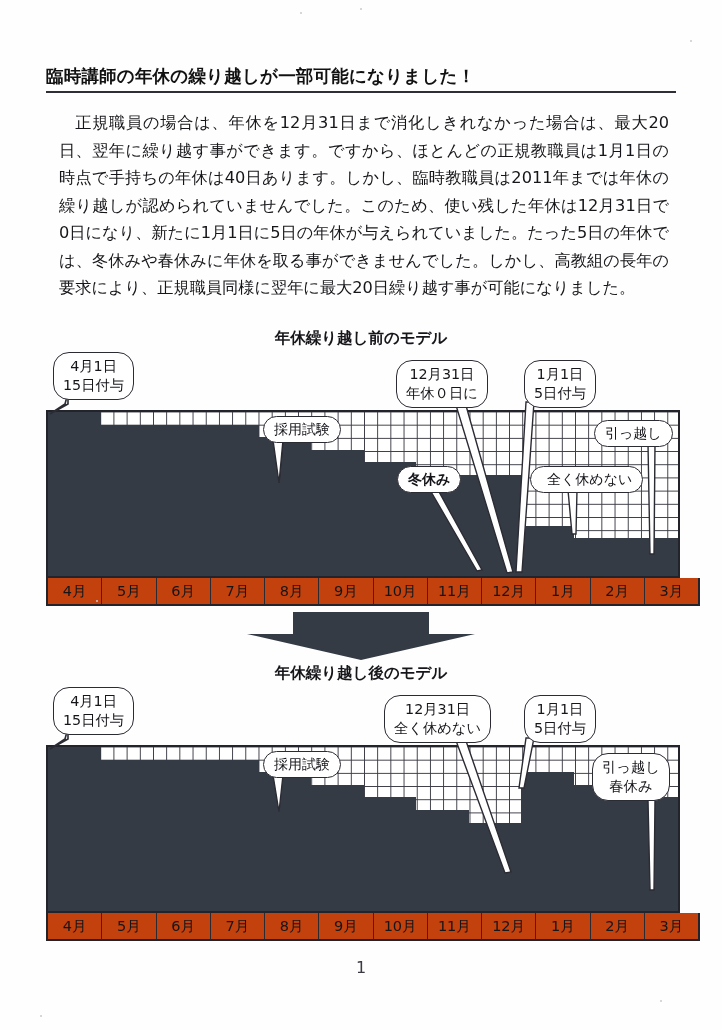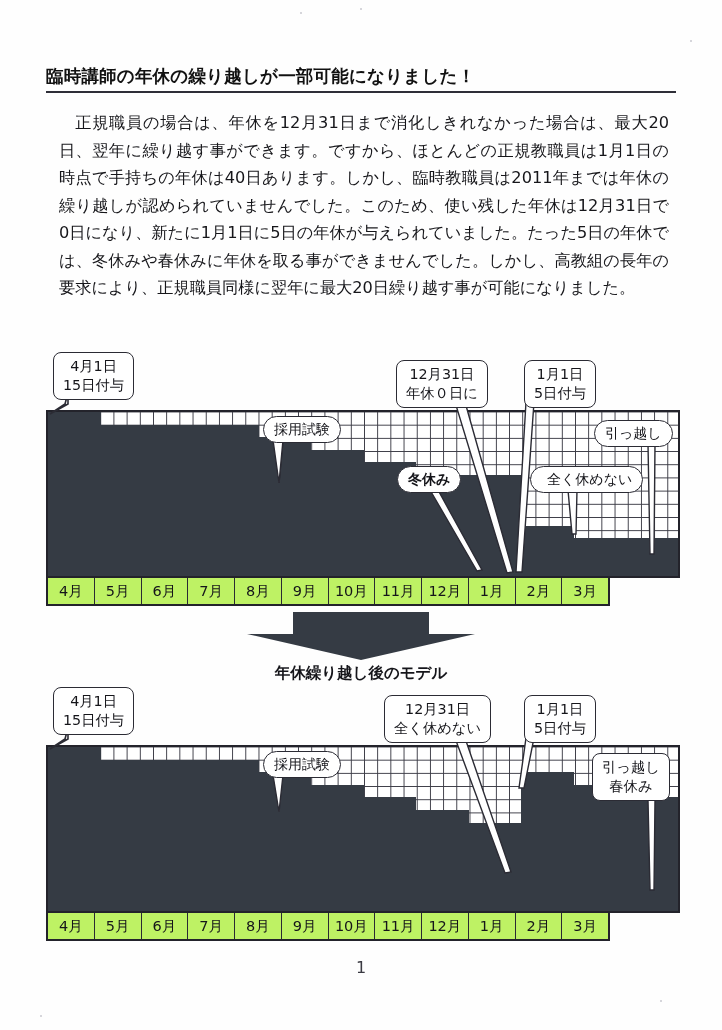--- a/index.html
+++ b/index.html
@@ -96,44 +96,44 @@
   
   .fill-col {
     position: absolute;
     bottom: 0;
     background: #353b44;
   }
 
   
   .months {
     display: flex;
-    width: 564px;
+    width: 654px;
     border: 2px solid #23232b;
     border-top: none;
     box-sizing: border-box;
-    background: #bef264;
+    background: #c2410c;
   }
   .month-cell {
     flex: 1 1 0;
     text-align: center;
     font-size: 14.5px;
     line-height: 26px;
     height: 26px;
     border-right: 1.5px solid #2a2a33;
     color: #15151a;
     box-sizing: border-box;
   }
   .month-cell:last-child { border-right: none; }
 
   
   .callout {
     position: absolute;
     background: #fff;
     border: 1.7px solid #2b2b34;
-    border-radius: 8px;
+    border-radius: 16px;
     font-size: 14.3px;
     line-height: 19px;
     text-align: center;
     padding: 4px 9px;
     color: #15151a;
     white-space: nowrap;
     z-index: 6;
   }
   .callout.small { font-size: 14px; padding: 3px 10px; border-radius: 14px; }
 
@@ -179,20 +179,21 @@
 <body>
 
 <div class="page">
 
   <div class="doc-heading">臨時講師の年休の繰り越しが一部可能になりました！</div>
 
   <div class="body-text">
     <p>正規職員の場合は、年休を12月31日まで消化しきれなかった場合は、最大20日、翌年に繰り越す事ができます。ですから、ほとんどの正規教職員は1月1日の時点で手持ちの年休は40日あります。しかし、臨時教職員は2011年までは年休の繰り越しが認められていませんでした。このため、使い残した年休は12月31日で0日になり、新たに1月1日に5日の年休が与えられていました。たった5日の年休では、冬休みや春休みに年休を取る事ができませんでした。しかし、高教組の長年の要求により、正規職員同様に翌年に最大20日繰り越す事が可能になりました。</p>
   </div>
 
+  <div class="chart-title" id="chart1-title">年休繰り越し前のモデル</div>
 
   <div class="chart-block" id="chart1">
     <div class="plot">
       <div class="grid"></div>
       <div id="chart1-fill">
           <div class="fill-col" style="left: 0px; width: 53.1px; height: 164px;"></div>
           <div class="fill-col" style="left: 52.5px; width: 53.1px; height: 151.385px;"></div>
           <div class="fill-col" style="left: 105px; width: 53.1px; height: 151.385px;"></div>
           <div class="fill-col" style="left: 157.5px; width: 53.1px; height: 151.385px;"></div>
           <div class="fill-col" style="left: 210px; width: 53.1px; height: 138.769px;"></div>

